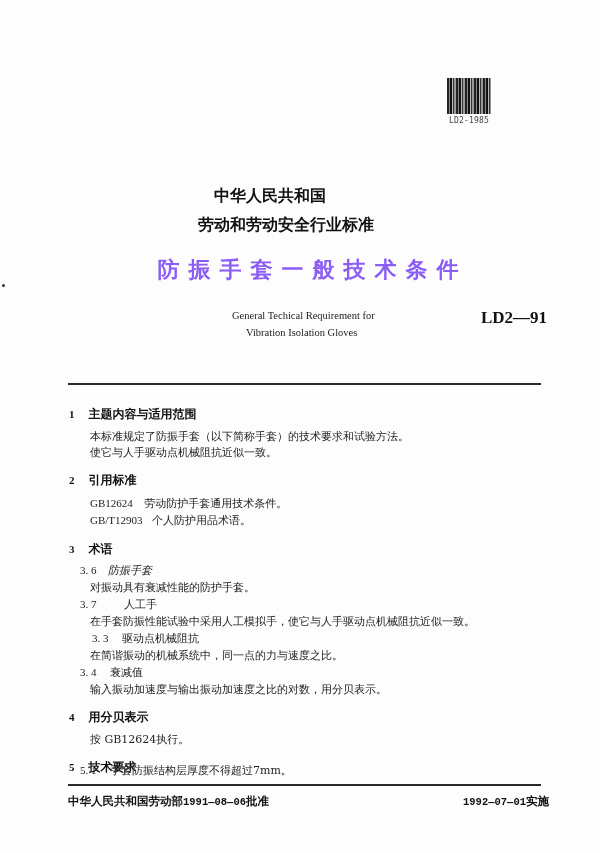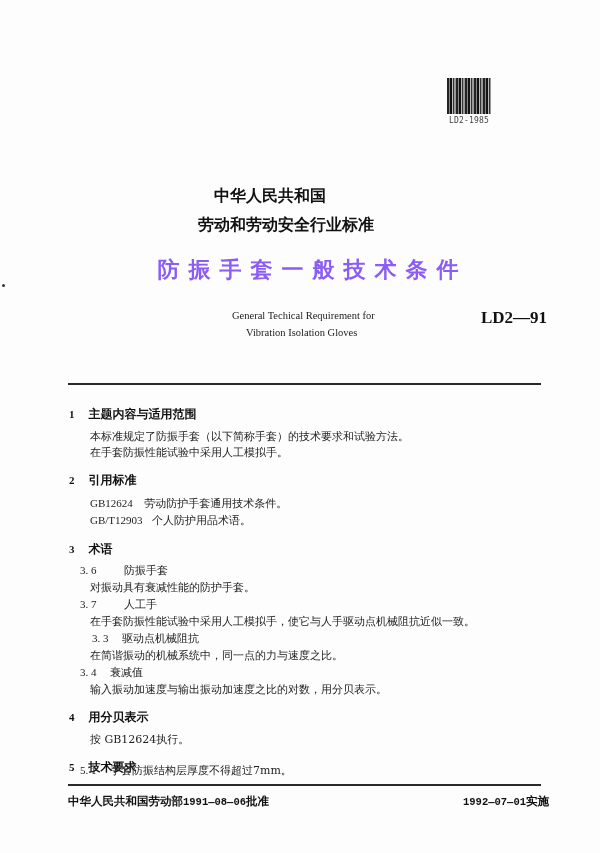--- a/index.html
+++ b/index.html
@@ -120,21 +120,21 @@
 <div class="abs title-en-2">Vibration Isolation Gloves</div>
 <div class="abs std-code">LD2—91</div>
 
 <div class="abs rule rule-top"></div>
 
 <div class="abs" style="left:69px; top:403px;">
   <span class="sec-num">1</span>
   <span class="sec-head" style="margin-left:9px;">主题内容与适用范围</span>
 </div>
 <div class="abs body-text" style="left:90px; top:429px;">本标准规定了防振手套（以下简称手套）的技术要求和试验方法。</div>
-<div class="abs body-text" style="left:90px; top:445px;">在手套防振性能试验中采用人工模拟手。</div>
+<div class="abs body-text" style="left:90px; top:445px;">使它与人手驱动点机械阻抗近似一致。</div>
 
 <div class="abs" style="left:69px; top:469px;">
   <span class="sec-num">2</span>
   <span class="sec-head" style="margin-left:9px;">引用标准</span>
 </div>
 <div class="abs body-text" style="left:90px; top:496px;">
   <span class="sub-num">GB12624</span>
   <span style="margin-left:8px;">劳动防护手套通用技术条件。</span>
 </div>
 <div class="abs body-text" style="left:90px; top:513px;">
@@ -142,21 +142,21 @@
   <span style="margin-left:6px;">个人防护用品术语。</span>
 </div>
 
 <div class="abs" style="left:69px; top:538px;">
   <span class="sec-num">3</span>
   <span class="sec-head" style="margin-left:9px;">术语</span>
 </div>
 
 <div class="abs body-text" style="left:80px; top:563px;">
   <span class="sub-num">3. 6</span>
-  <span style="margin-left:24px;">防振手套</span>
+  <span style="margin-left:8px;font-style:italic;">防振手套</span>
 </div>
 <div class="abs body-text" style="left:90px; top:580px;">对振动具有衰减性能的防护手套。</div>
 
 <div class="abs body-text" style="left:80px; top:597px;">
   <span class="sub-num">3. 7</span>
   <span style="margin-left:24px;">人工手</span>
 </div>
 <div class="abs body-text" style="left:90px; top:614px;">在手套防振性能试验中采用人工模拟手，使它与人手驱动点机械阻抗近似一致。</div>
 
 <div class="abs body-text" style="left:92px; top:631px;">

